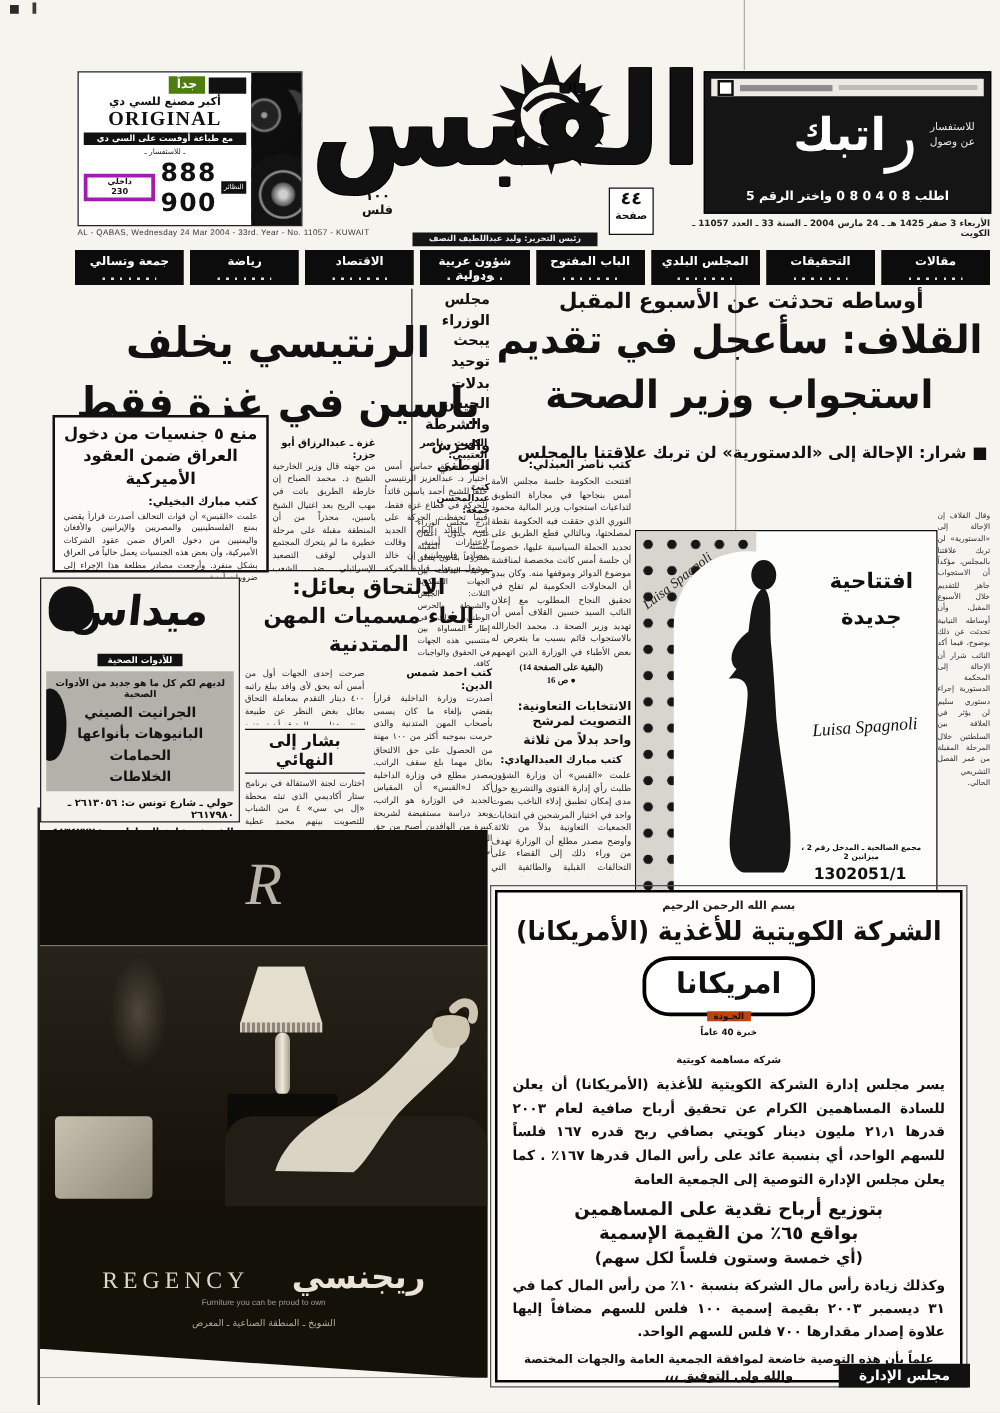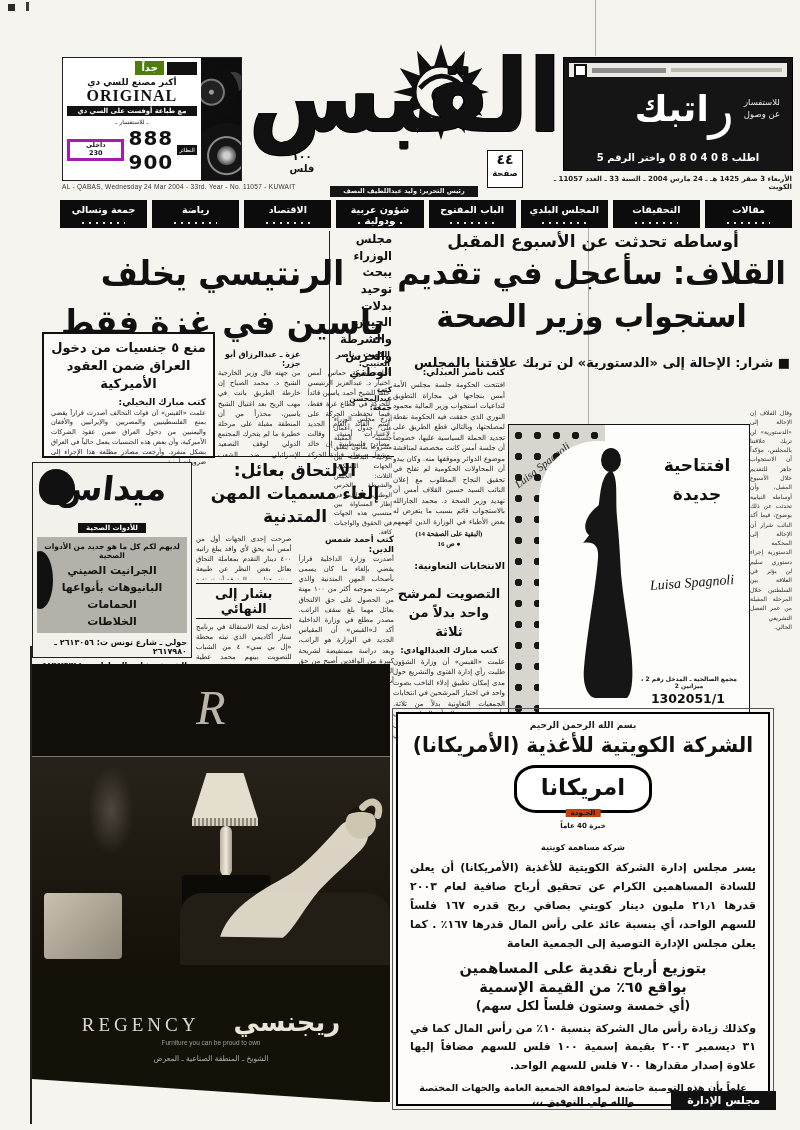--- a/index.html
+++ b/index.html
@@ -119,21 +119,21 @@
   .jobs-cols{display:flex;gap:7px;margin-top:6px;height:152px;text-align:justify;}
   .jc{flex:1;overflow:hidden;}
   .jobs-byline{font-size:8.5px;font-weight:800;text-align:right;}
   .jobs-body{font-size:6.8px;line-height:1.5;}
   .jobs-body.jb-top{height:46px;overflow:hidden;}
   .jobs-sub{border-top:1.5px solid #111;border-bottom:1.5px solid #111;font-size:13px;font-weight:900;
             text-align:center;padding:2px 0;margin:3px 0;}
 
   .coop{left:393px;top:560px;width:112px;}
   .coop-kicker{font-size:9.5px;font-weight:800;text-align:right;}
-  .coop-head{font-size:13px;font-weight:900;text-align:center;line-height:1.45;margin-top:14px;}
+  .coop-head{font-size:10px;font-weight:900;line-height:1.45;margin-top:0;}
   .coop-byline{font-size:8.5px;font-weight:800;text-align:center;margin:3px 0 2px;}
   .coop .bodytext{font-size:7px;line-height:1.5;height:86px;}
 
   
   .midas{left:32px;top:462px;width:160px;height:196px;border:1px solid #222;background:#f3f1ec;
          padding:4px;box-sizing:border-box;}
   .mid-logo-wrap{position:relative;height:48px;text-align:center;}
   .mid-blob{position:absolute;left:2px;top:2px;width:36px;height:36px;background:#111;
             border-radius:52% 60% 48% 45%;}
   .mid-logo{font-size:33px;font-weight:900;line-height:44px;transform:skewX(-6deg);}

